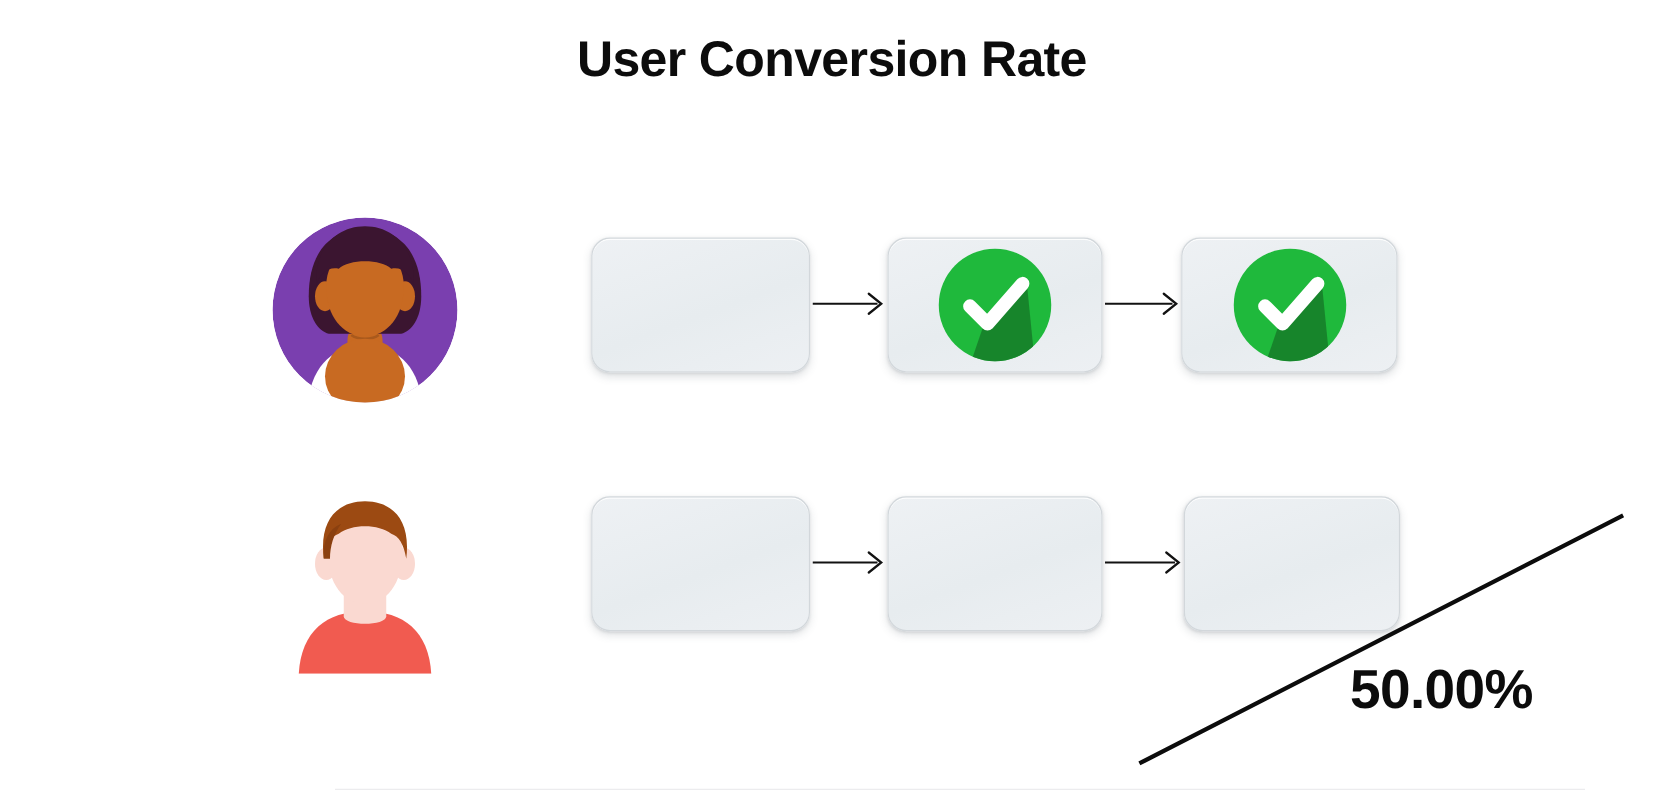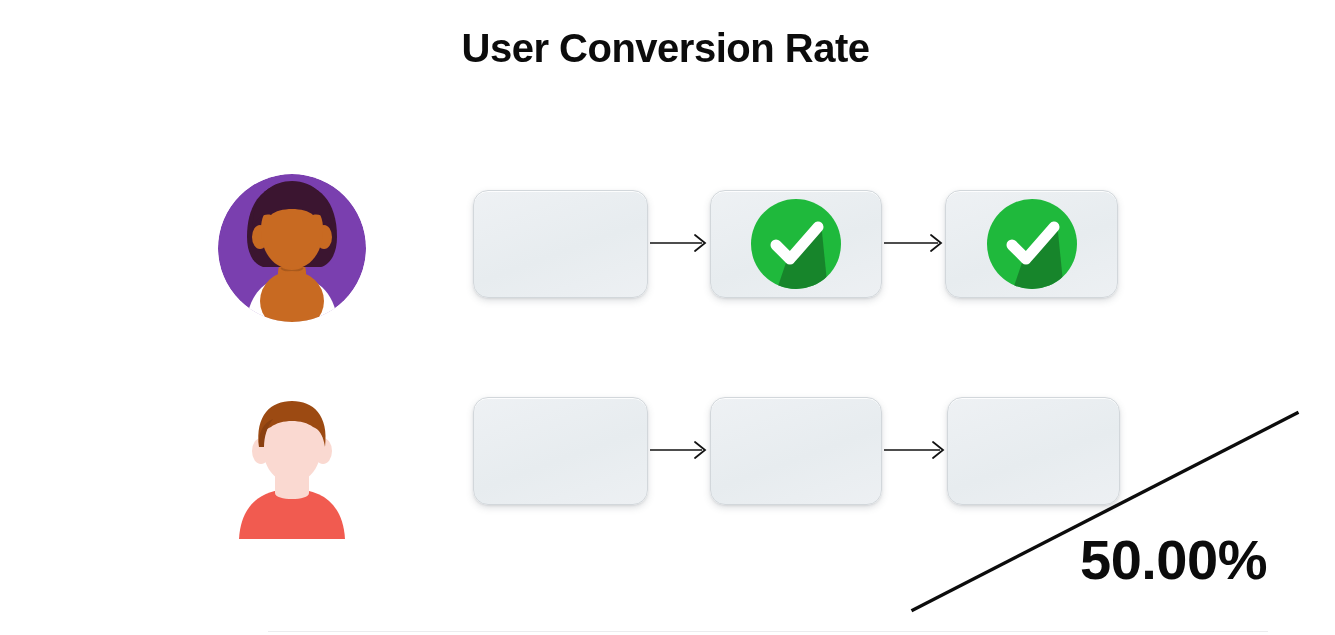--- a/index.html
+++ b/index.html
@@ -97,21 +97,21 @@
     left: 895px;
     top: 395px;
     width: 420px;
     height: 230px;
     pointer-events: none;
   }
   #conversion-value {
     position: absolute;
     left: 1080px;
     top: 527px;
-    font-size: 56px;
+    font-size: 44px;
     font-weight: 700;
     letter-spacing: -0.5px;
     color: #0c0c0c;
     text-align: right;
   }
 
   
   #bottom-rule {
     position: absolute;
     left: 268px;

